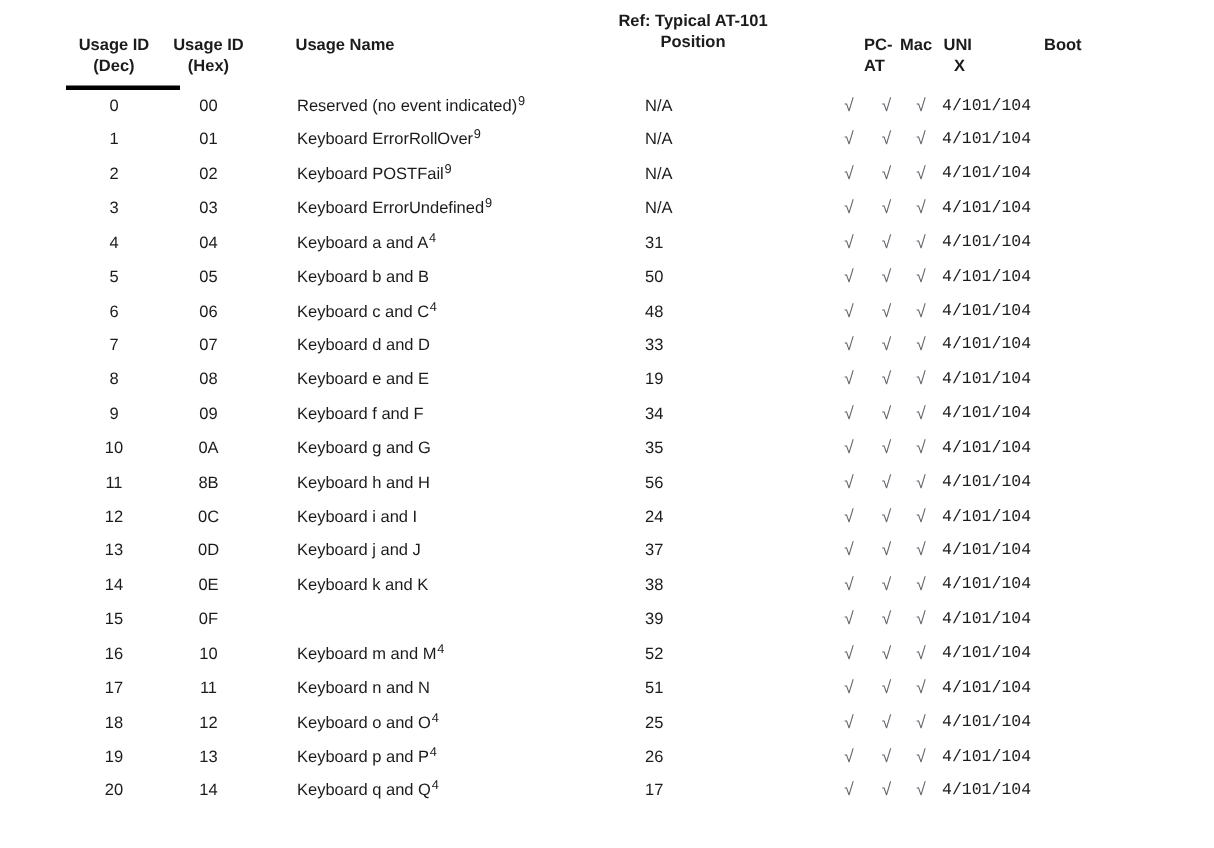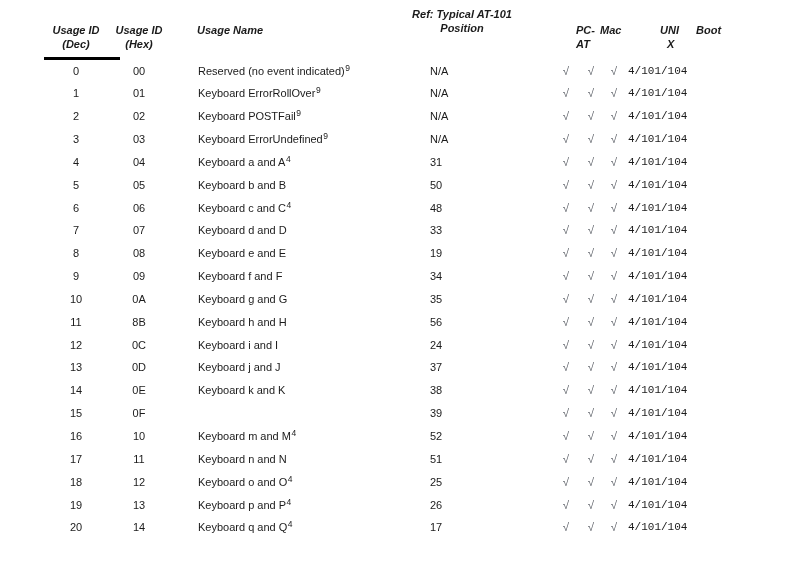--- a/index.html
+++ b/index.html
@@ -10,29 +10,28 @@
     color: #1b1b1b;
     position: relative;
     overflow: hidden;
   }
   .hdr {
     position: absolute;
     font-weight: bold;
     font-size: 11px;
     line-height: 14px;
     white-space: nowrap;
-    font-style: italic;
   }
   #h-dec  { left: 40px;  top: 23px; width: 72px;  text-align: center; }
   #h-hex  { left: 106px; top: 23px; width: 66px;  text-align: center; }
   #h-name { left: 197px; top: 23px; }
   #h-ref  { left: 372px; top: 7px;  width: 180px; text-align: center; }
   #h-pcat { left: 576px; top: 23px; }
   #h-mac  { left: 600px; top: 23px; }
-  #h-unix { left: 629px; top: 23px; margin-left: 31px; }
+  #h-unix { left: 629px; top: 23px; }
   #h-unix .l2 { padding-left: 7px; }
   #h-boot { left: 669px; top: 23px; margin-left: 27px; }
   #dec-underline {
     position: absolute;
     left: 44px; top: 57px;
     width: 76px; height: 2.5px;
     background: #000000;
   }
   #rows { position: absolute; top: 59.5px; left: 0; width: 809px; }
   .row { position: relative; height: 22.85px; }

